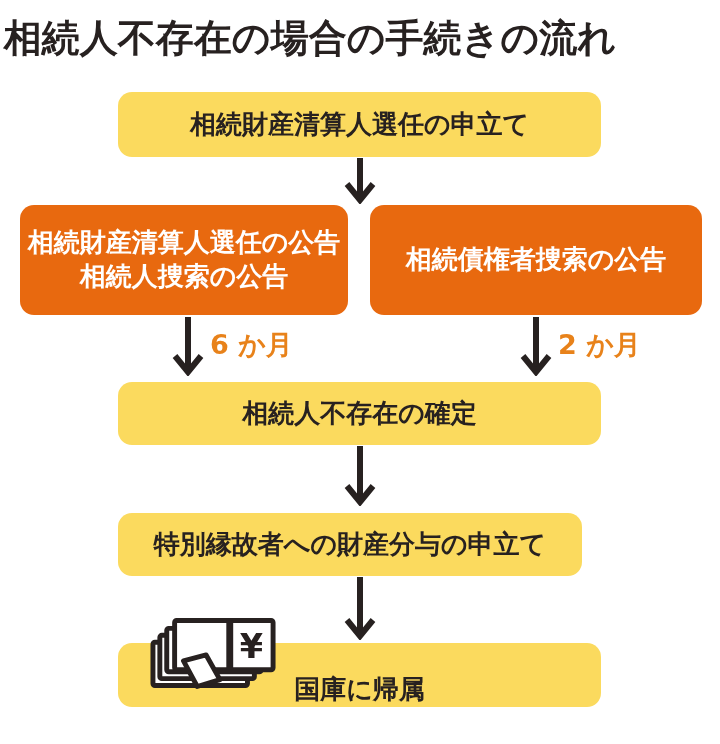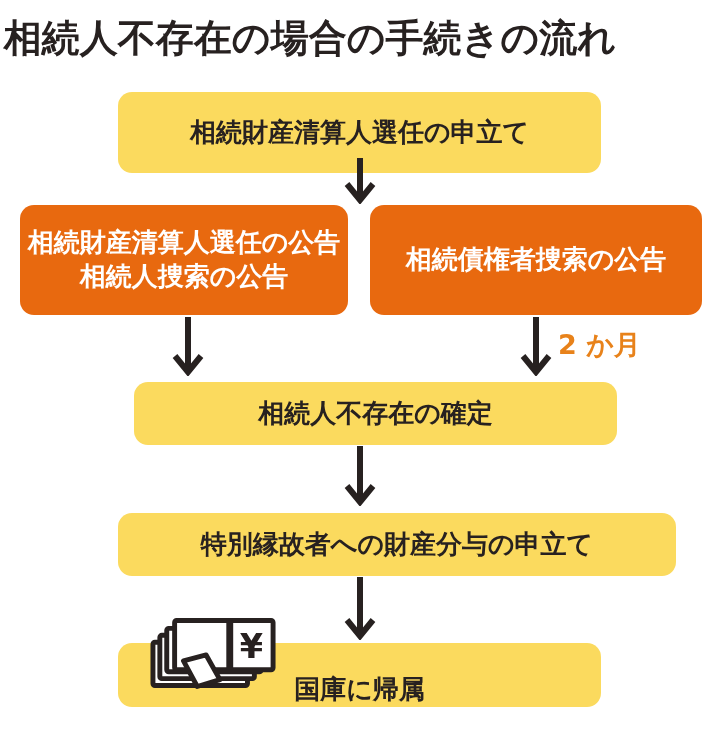--- a/index.html
+++ b/index.html
@@ -40,21 +40,21 @@
     font-family:"DejaVu Sans","Liberation Sans",sans-serif;
   }
 </style>
 </head>
 <body>
 
 <div class="canvas">
 
   <h1 class="title">相続人不存在の場合の手続きの流れ</h1>
 
-  <div class="box yellow" style="left:118px;top:92px;width:483px;height:81px;">
+  <div class="box yellow" style="left:118px;top:92px;width:483px;height:65px;">
     <span>相続財産清算人選任の申立て</span>
   </div>
 
   <svg class="arrow" style="left:342px;top:158px;height:46px;" viewBox="0 0 36 46">
     <line x1="18" y1="0" x2="18" y2="38"></line>
     <polyline points="5,26 18,42 31,26"></polyline>
   </svg>
 
   <div class="box orange" style="left:20px;top:205px;width:328px;height:110px;">
     <span>相続財産清算人選任の公告</span>
@@ -62,37 +62,38 @@
   </div>
 
   <div class="box orange" style="left:370px;top:205px;width:332px;height:110px;">
     <span>相続債権者捜索の公告</span>
   </div>
 
   <svg class="arrow" style="left:170px;top:317px;height:59px;" viewBox="0 0 36 59">
     <line x1="18" y1="0" x2="18" y2="51"></line>
     <polyline points="5,39 18,55 31,39"></polyline>
   </svg>
+  <span class="flow-label" style="left:210px;top:331px;">6 か月</span>
 
   <svg class="arrow" style="left:518px;top:317px;height:59px;" viewBox="0 0 36 59">
     <line x1="18" y1="0" x2="18" y2="51"></line>
     <polyline points="5,39 18,55 31,39"></polyline>
   </svg>
   <span class="flow-label" style="left:558px;top:331px;">2 か月</span>
 
-  <div class="box yellow" style="left:118px;top:382px;width:483px;height:63px;margin-left:16px;">
+  <div class="box yellow" style="left:118px;top:382px;width:483px;height:63px;">
     <span>相続人不存在の確定</span>
   </div>
 
   <svg class="arrow" style="left:342px;top:446px;height:60px;" viewBox="0 0 36 60">
     <line x1="18" y1="0" x2="18" y2="52"></line>
     <polyline points="5,40 18,56 31,40"></polyline>
   </svg>
 
-  <div class="box yellow" style="left:118px;top:513px;width:558px;height:63px;">
+  <div class="box yellow" style="left:118px;top:513px;width:464px;height:63px;">
     <span>特別縁故者への財産分与の申立て</span>
   </div>
 
   <svg class="arrow" style="left:342px;top:577px;height:63px;" viewBox="0 0 36 63">
     <line x1="18" y1="0" x2="18" y2="55"></line>
     <polyline points="5,43 18,59 31,43"></polyline>
   </svg>
 
   <div class="box yellow" style="left:118px;top:643px;width:483px;height:64px;align-items:flex-end;">
     <span>国庫に帰属</span>

